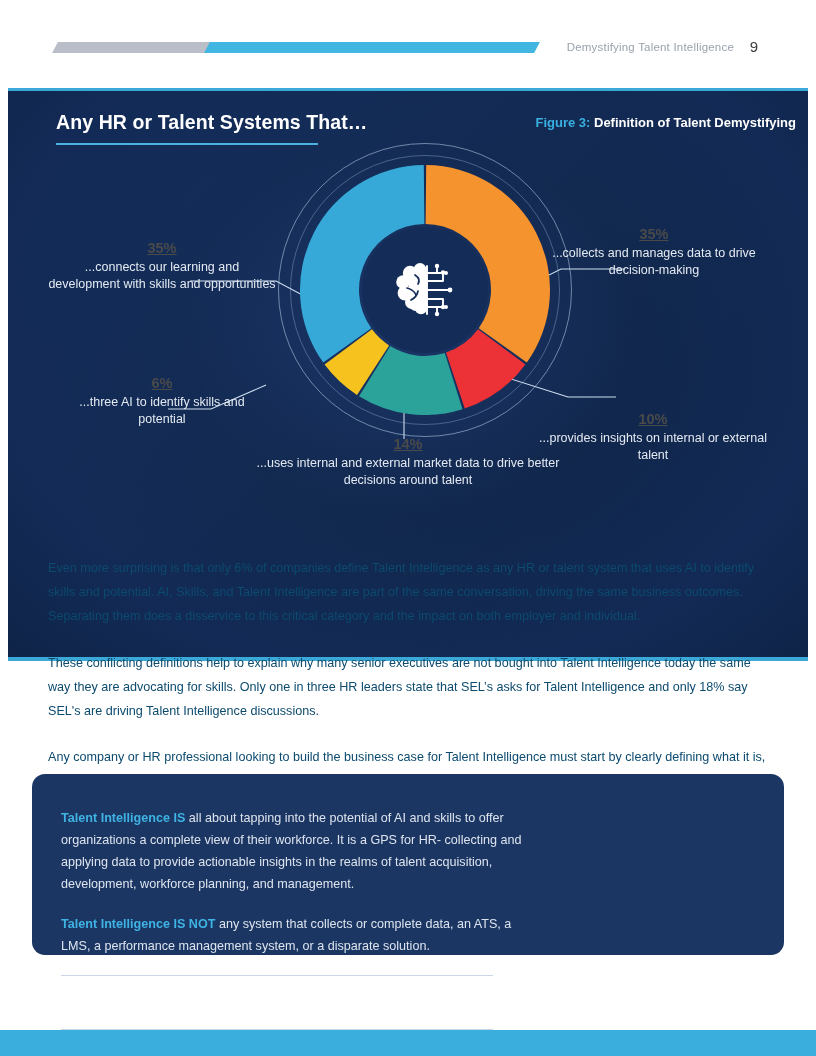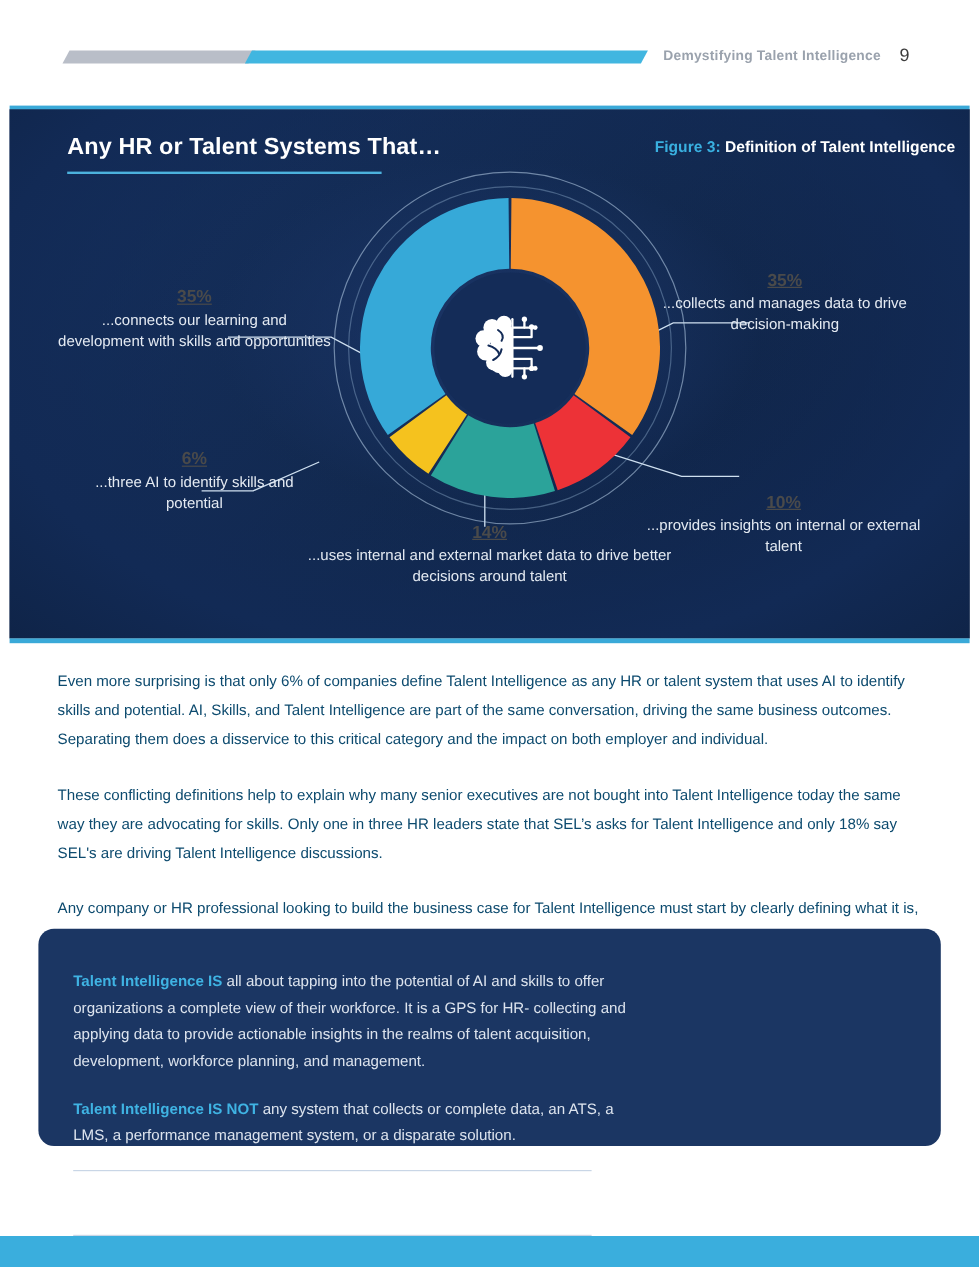--- a/index.html
+++ b/index.html
@@ -42,37 +42,36 @@
     transform: skewX(-28deg);
   }
   .hdr-title {
     position: absolute;
     right: 82px;
     top: 41px;
     font-size: 11.5px;
     color: #9aa2ad;
     letter-spacing: 0.2px;
     white-space: nowrap;
-    font-weight: bold;
   }
   .hdr-pageno {
     position: absolute;
     right: 58px;
     top: 38px;
     font-size: 15px;
     color: #3c3c3c;
   }
 
   
   .figure-panel {
     position: absolute;
     left: 8px;
     top: 88px;
     width: 800px;
-    height: 448px;
+    height: 573px;
     background: radial-gradient(ellipse at 50% 42%, #1b3567 0%, #17306008 40%, #122a55 75%, #0f2448 100%),
                 linear-gradient(135deg, #15305f 0%, #12294f 50%, #0e2246 100%);
     border-top: 3px solid #3aa9d8;
     border-bottom: 4px solid #3aa9d8;
     box-sizing: border-box;
     overflow: hidden;
   }
   .fig-heading {
     position: absolute;
     left: 48px;
@@ -231,21 +230,21 @@
   <div class="hdr-title">Demystifying Talent Intelligence</div>
   <div class="hdr-pageno">9</div>
 </div>
 
 <div class="figure-panel">
 
   <div class="fig-heading">Any HR or Talent Systems That…</div>
   <div class="fig-heading-rule"></div>
 
   <div class="fig-caption">
-    <span class="fig-num">Figure 3:</span><span> Definition of Talent Intelligence</span>
+    <span class="fig-num">Figure 3:</span><span> Definition of Talent Demystifying</span>
   </div>
 
   <svg class="leader" width="800" height="448" style="left:0;top:0;">
 
     <path d="M182 190 L268 190 L317 216" stroke="#cfe0f0" stroke-width="1.1" fill="none"></path>
 
     <path d="M160 318 L203 318 L258 294" stroke="#cfe0f0" stroke-width="1.1" fill="none"></path>
 
     <path d="M617 178 L553 178 L485 212" stroke="#cfe0f0" stroke-width="1.1" fill="none"></path>
 

